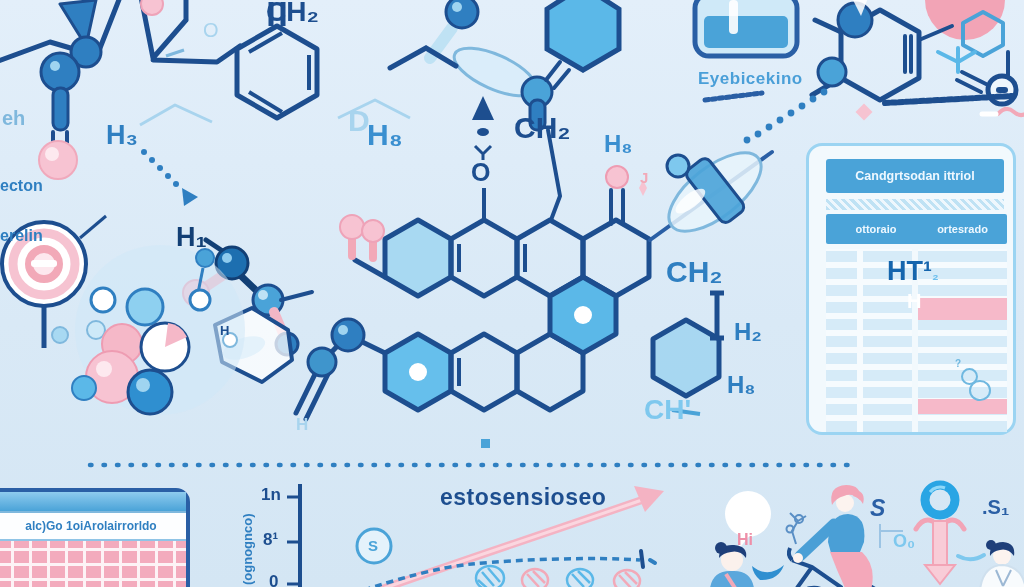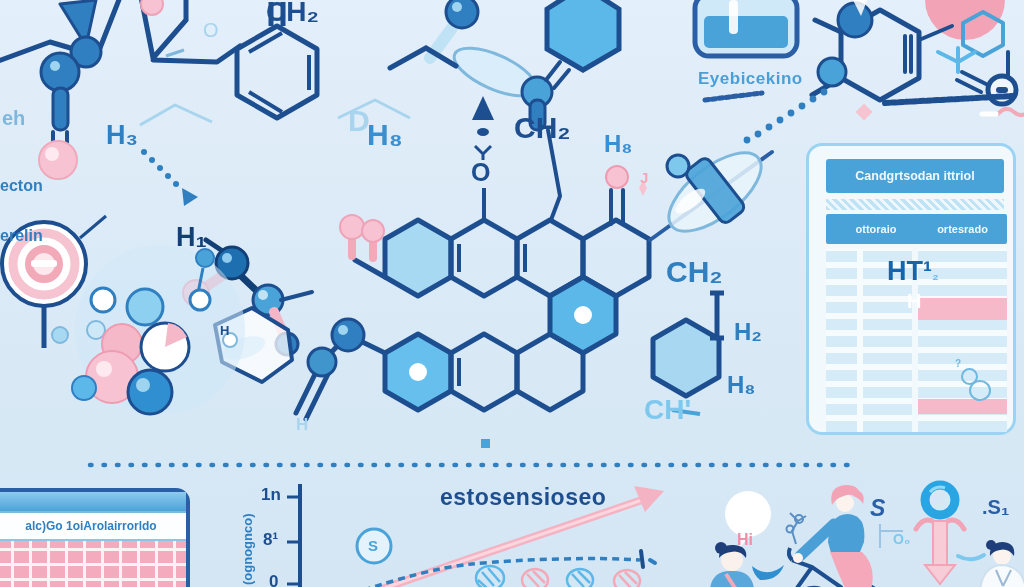--- a/index.html
+++ b/index.html
@@ -362,21 +362,21 @@
   <span class="lbl" style="left:662px;top:70px;font-size:17px;color:#4a9fd8;letter-spacing:.5px;margin-left:36px;">Eyebicekino</span>
 
   <span class="lbl navy" style="left:261px;top:486px;font-size:17px;">1n</span>
   <span class="lbl navy" style="left:263px;top:531px;font-size:17px;">8¹</span>
   <span class="lbl navy" style="left:269px;top:573px;font-size:17px;">0</span>
   <span class="axlabel">(ognognco)</span>
   <span class="lbl navy" style="left:440px;top:486px;font-size:23px;letter-spacing:.5px;">estosensioseo</span>
   <span class="lbl" style="left:368px;top:538px;font-size:15px;color:#4aa3d8;">S</span>
   <span class="lbl pinkt" style="left:737px;top:532px;font-size:16px;">Hi</span>
   <span class="lbl" style="left:870px;top:497px;font-size:23px;font-style:italic;color:#2a5fa5;">S</span>
-  <span class="lbl sky" style="left:893px;top:532px;font-size:14px;">O₀</span>
+  <span class="lbl sky" style="left:893px;top:532px;font-size:18px;">O₀</span>
   <span class="lbl" style="left:982px;top:497px;font-size:20px;color:#2a5fa5;">.S₁</span>
 
   <div id="tablecard">
     <div class="hdr">Candgrtsodan ittriol</div>
     <div class="hatch"></div>
     <div class="colhead c1">ottoraio</div>
     <div class="colhead c2">ortesrado</div>
     <div class="stripes" style="left:17px;width:86px;"></div>
     <div class="gut"></div>
     <div class="stripes" style="left:109px;width:89px;"></div>

